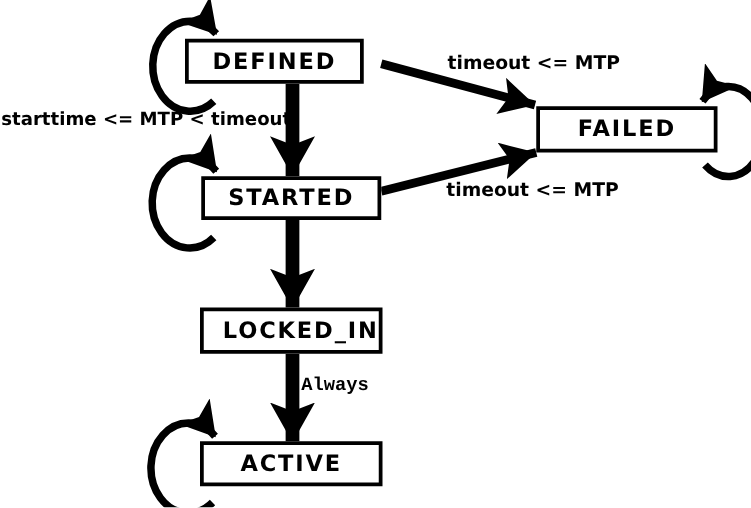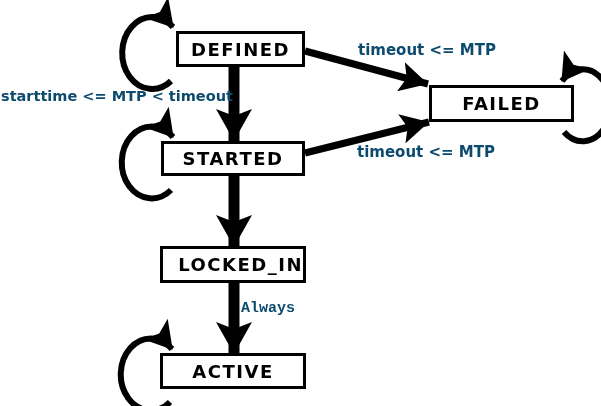--- a/index.html
+++ b/index.html
@@ -27,25 +27,25 @@
     justify-content: center;
     font-weight: bold;
     font-size: 18px;
     letter-spacing: 1.5px;
     color: #000000;
     z-index: 2;
   }
   .edge-label {
     position: absolute;
     font-weight: bold;
-    color: #0c4a6e;
+    color: #000000;
     white-space: nowrap;
     z-index: 3;
   }
-  #box-defined   { left: 176px; top: 31px;  width: 129px; height: 36px; }
+  #box-defined   { left: 148px; top: 31px;  width: 143px; height: 36px; }
   #box-started   { left: 161px; top: 141px; width: 144px; height: 35px; }
   #box-failed    { left: 429px; top: 85px;  width: 145px; height: 37px; }
   #box-locked-in { left: 160px; top: 246px; width: 146px; height: 37px; justify-content: flex-end; }
   #box-active    { left: 160px; top: 353px; width: 146px; height: 36px; text-align: right; }
 
   #lbl-timeout-top    { left: 358px; top: 41px;  font-size: 15px; }
   #lbl-starttime      { left: 1px;   top: 88px;  font-size: 14.5px; }
   #lbl-timeout-mid    { left: 357px; top: 143px; font-size: 15px; }
   #lbl-mtp-threshold  { left: 240px; top: 189px; font-size: 14px; }
   #lbl-always         { left: 241px; top: 300px; font-size: 15px; font-family: Liberation Mono, monospace; }

